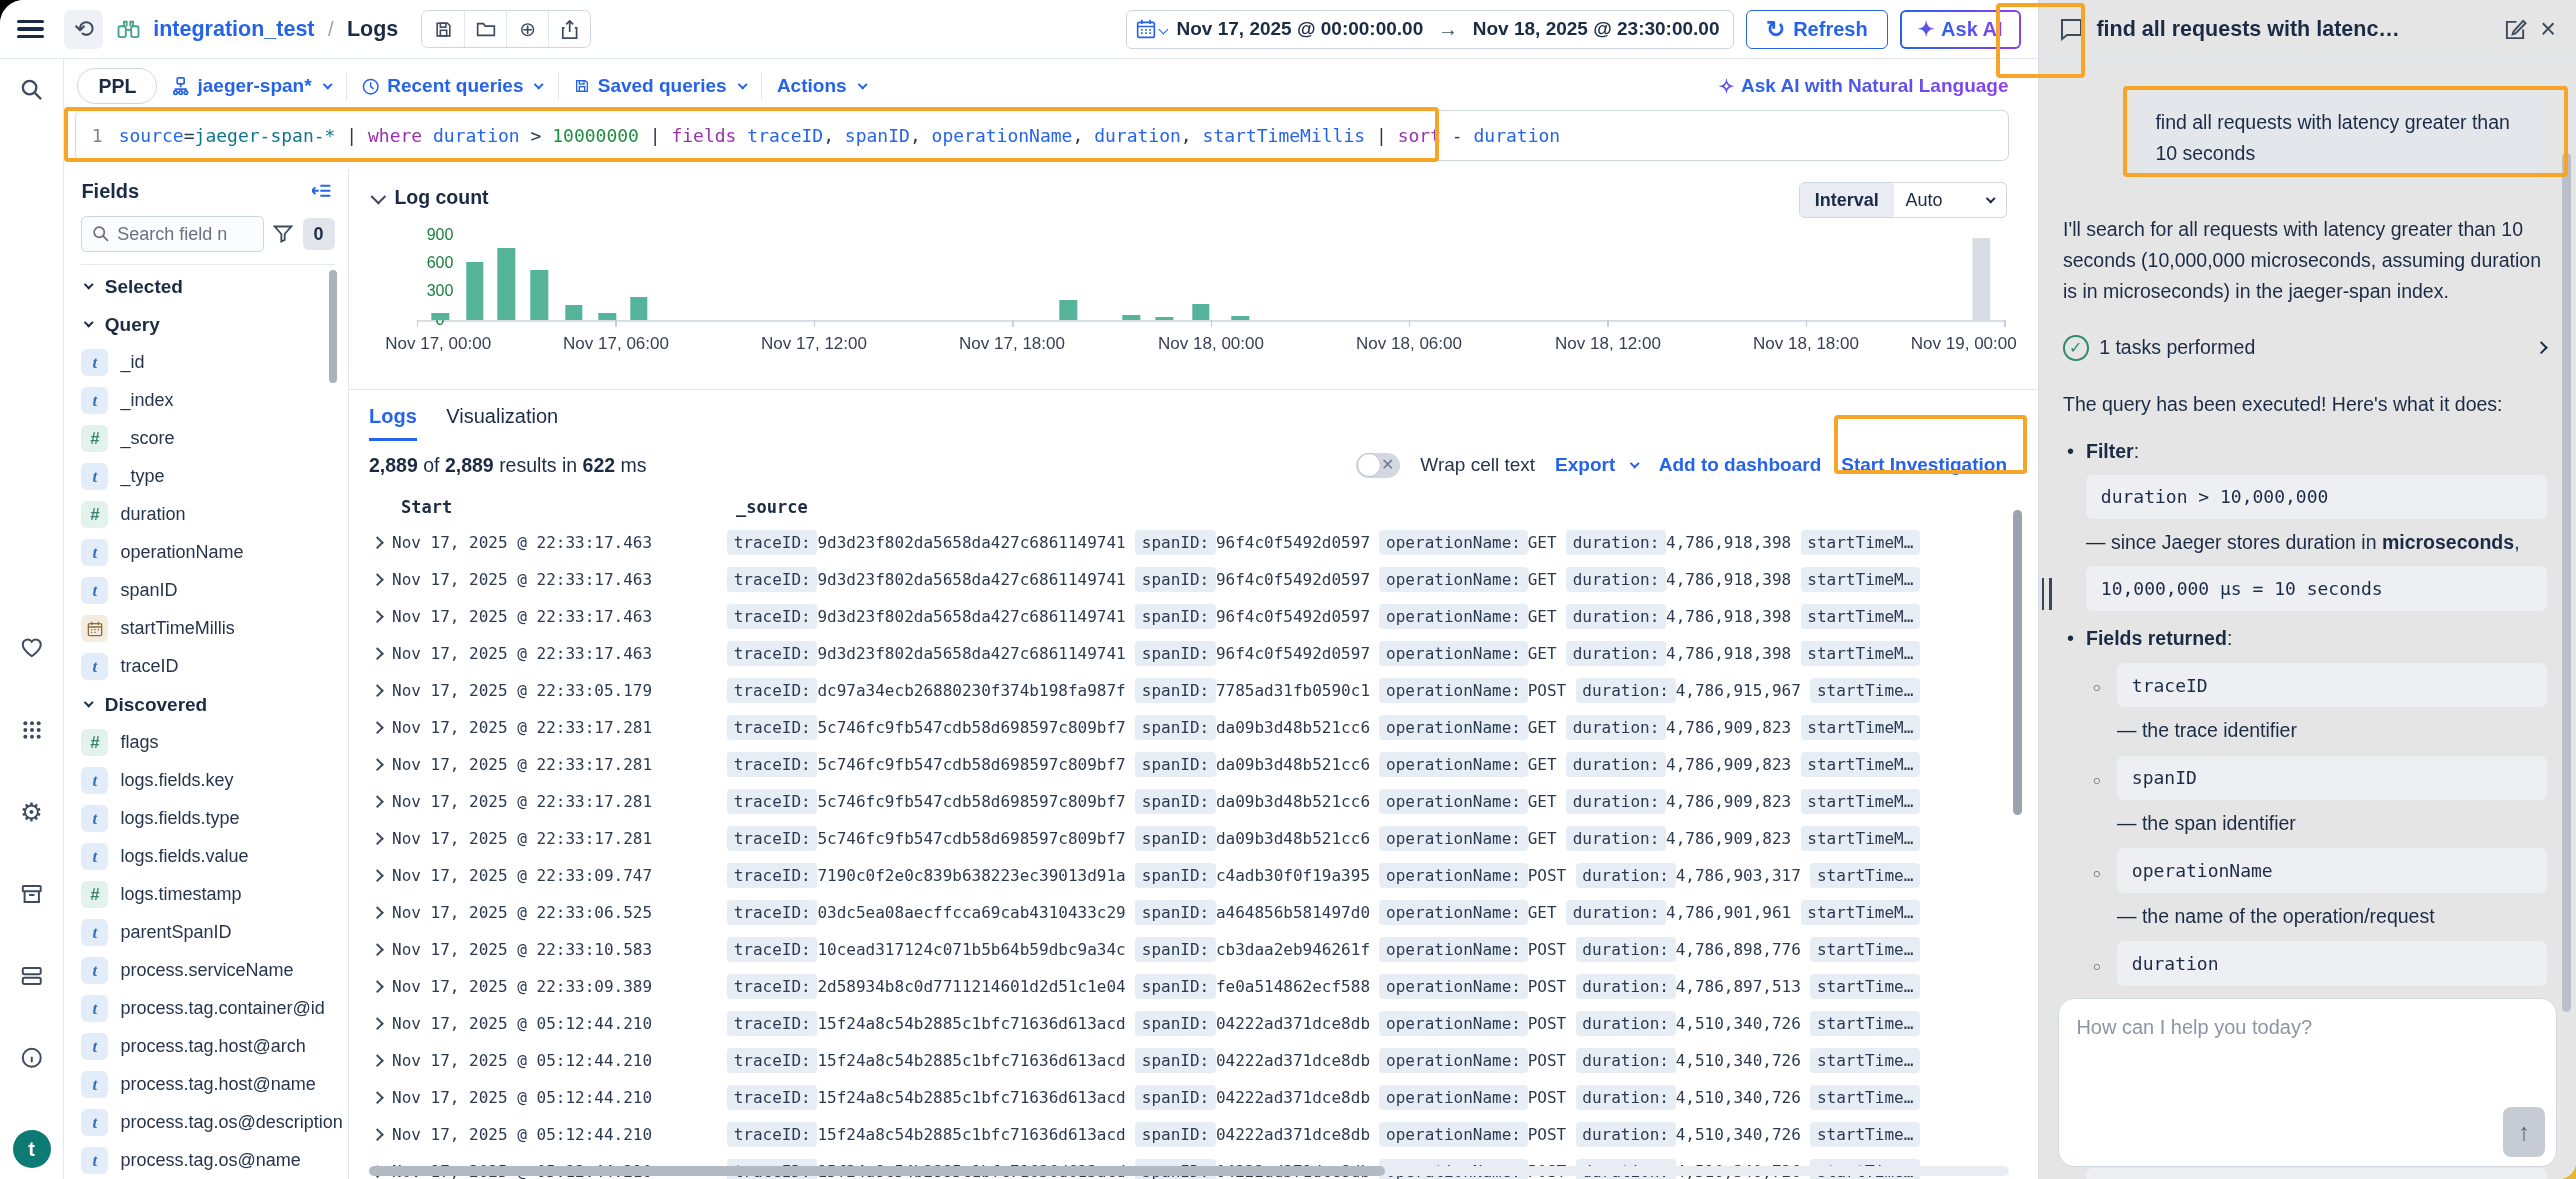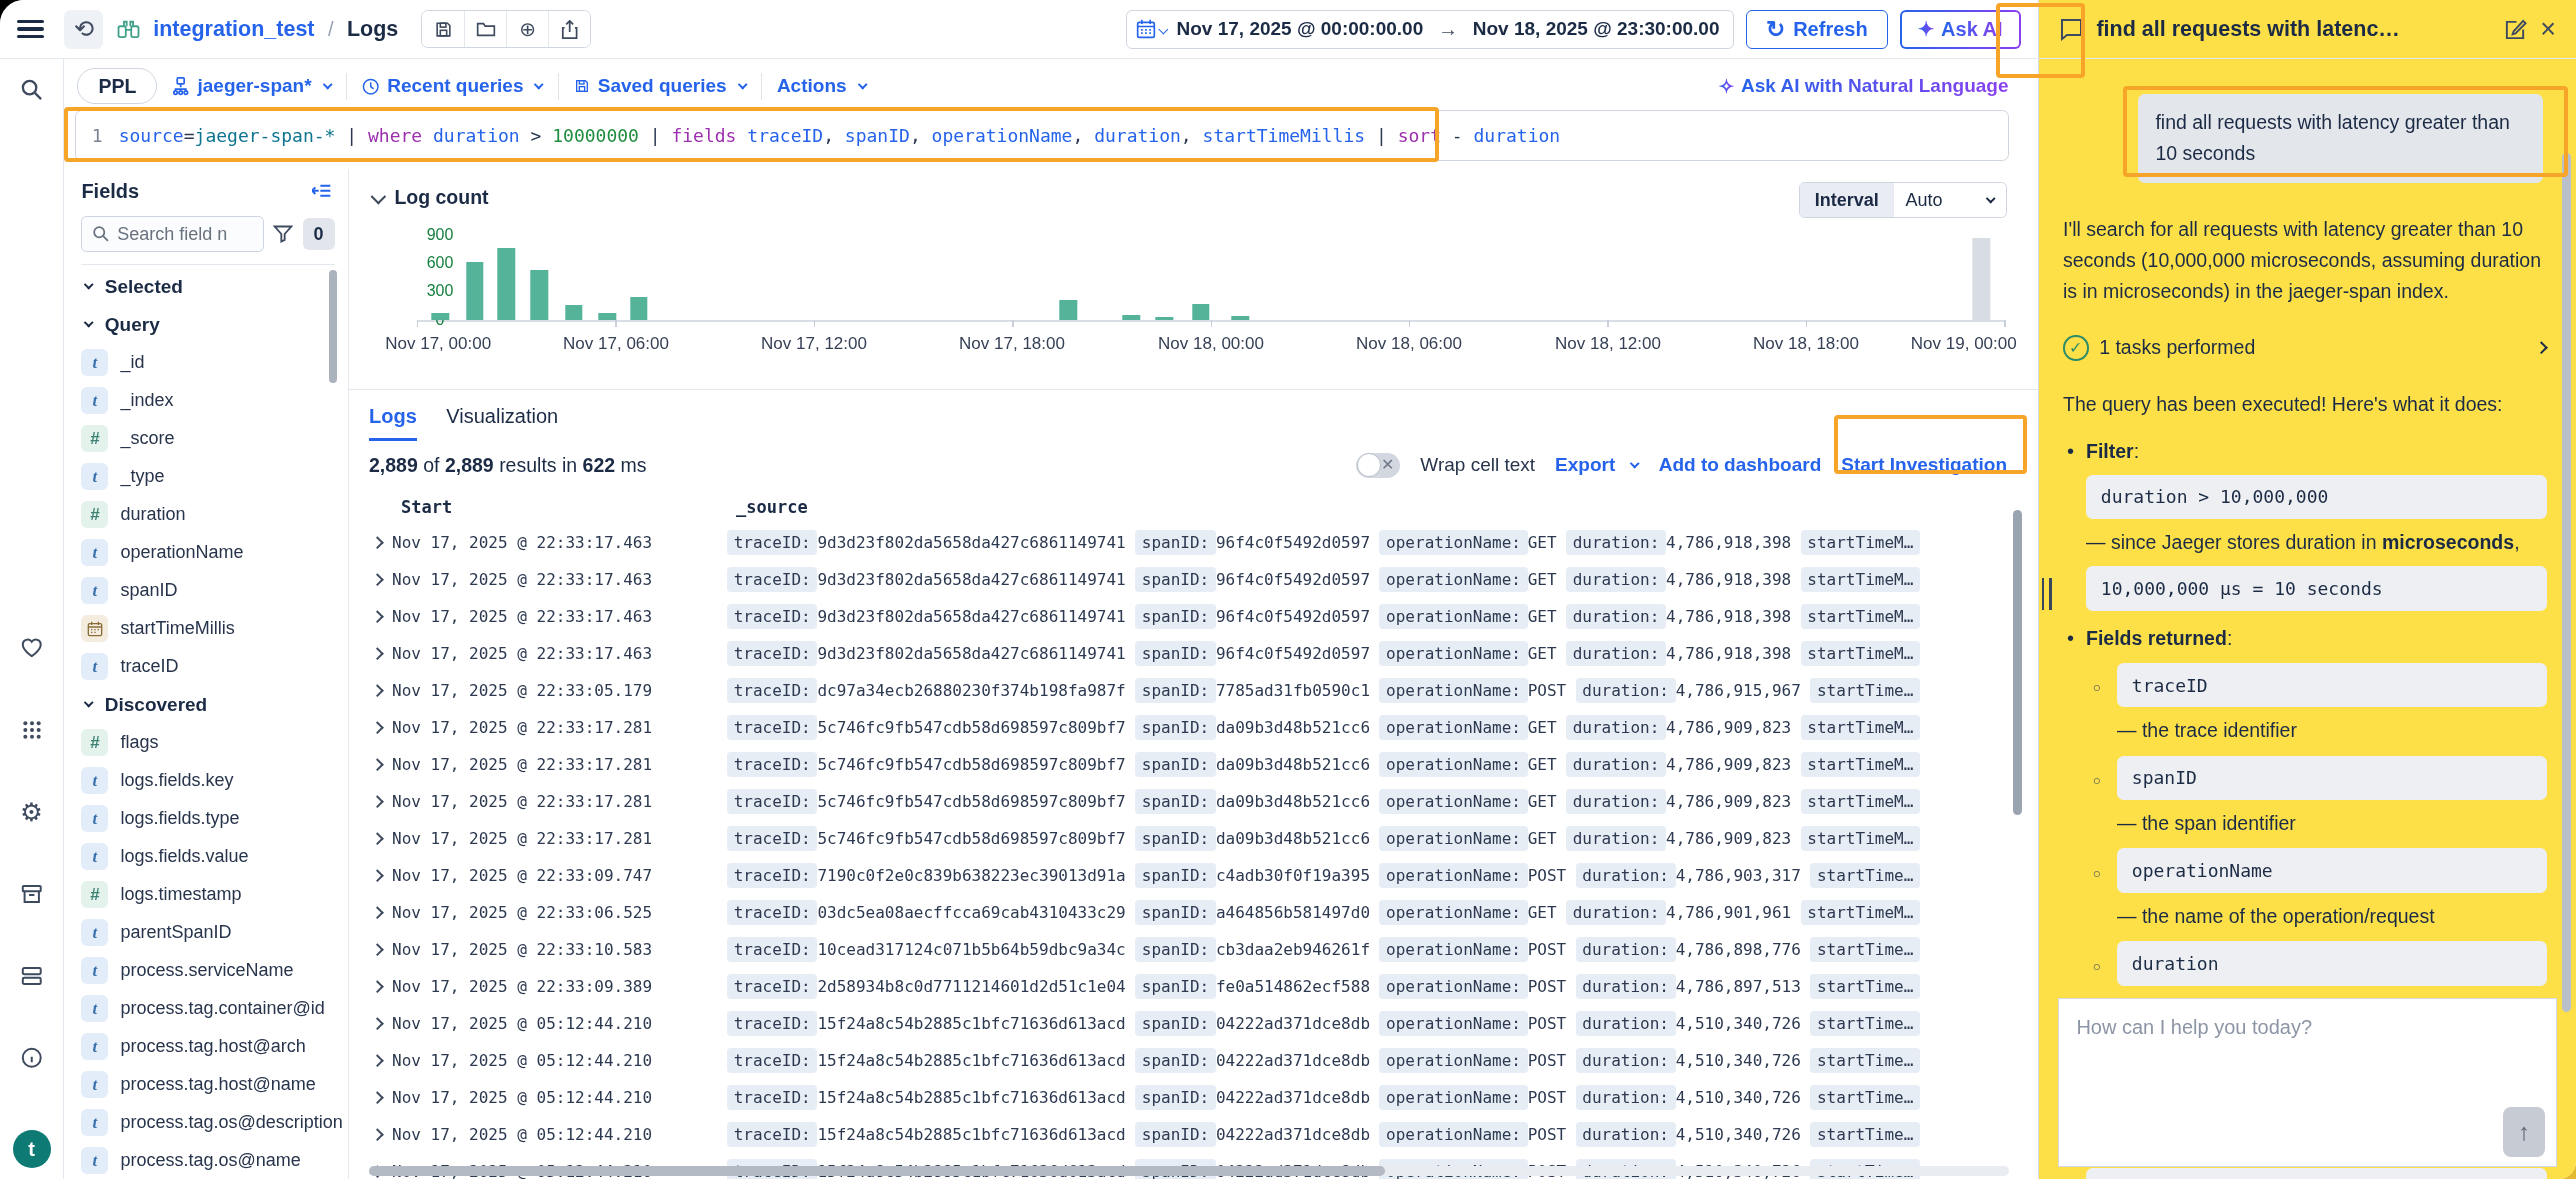--- a/index.html
+++ b/index.html
@@ -104,39 +104,39 @@
   .expand { width:23px; color:#3e4a5e; cursor:pointer; display:flex; }
   .ttime { width:335px; flex:0 0 335px; }
   .tsrc { flex:1; min-width:0; overflow:hidden; display:flex; align-items:center; }
   .kb { background:#e7edf5; border-radius:4px; padding:2.7px 6.7px; flex:0 0 auto; }
   .kv { margin-right:9.4px; flex:0 0 auto; }
   .main-vthumb { position:absolute; right:16px; top:341px; width:9.4px; height:305px; background:#9aa3b0; border-radius:4.7px; }
   .hscroll { position:absolute; left:20px; right:29.5px; bottom:2.7px; height:10px; background:#e9ecf1; border-radius:5.4px; }
   .hscroll .thumb { position:absolute; left:0; top:0; height:100%; width:62%; background:#b3bac4; border-radius:5.4px; }
 
   
-  .panel { width:537px; flex:0 0 537px; background:#fde047; display:flex; flex-direction:column; position:relative; }
+  .panel { width:537px; flex:0 0 537px; background:#e5e5e5; display:flex; flex-direction:column; position:relative; }
   .phead { height:59px; flex:0 0 59px; border-bottom:1.3px solid #e3e8ee; display:flex; align-items:center; gap:13.4px; padding:0 20px; }
   .ptitle { font-size:21.5px; font-weight:700; flex:1; white-space:nowrap; overflow:hidden; }
   .pic { color:#3e4a5e; cursor:pointer; display:flex; }
   .pclose { font-size:27px; color:#3e4a5e; cursor:pointer; line-height:1; }
   .pbody { flex:1; position:relative; padding:0 29.5px 0 24px; overflow:hidden; font-size:19.5px; line-height:31px; color:#1c2b45; }
   .bubble { margin:35px 4px 0 75px; background:#e3e6eb; border-radius:6.7px; padding:13.4px 17.4px; }
   .intro { margin-top:31px; }
   .tasks { margin-top:25.5px; display:flex; align-items:center; gap:10.7px; cursor:pointer; }
   .checkc { width:25.5px; height:25.5px; border-radius:50%; border:2px solid #2e8c6a; color:#2e8c6a; font-size:16px; display:flex; align-items:center; justify-content:center; }
   .explain { margin-top:25.5px; }
   .plist { margin-top:16px; }
   .pbul { position:relative; padding-left:23px; margin-top:12px; }
   .pbul::before { content:"•"; position:absolute; left:4px; font-size:20px; }
   .codeblock { background:#edeff2; border-radius:6.7px; padding:6.7px 14.8px; font-family:"DejaVu Sans Mono", monospace; font-size:18px; margin:8px 0; color:#1c2b45; }
   .subitem { position:relative; padding-left:31px; margin-top:9.4px; }
   .subitem::before { content:"○"; position:absolute; left:6.7px; top:9.4px; font-size:13.4px; color:#394a63; }
   .pre { white-space:pre-wrap; }
-  .chat-input { position:absolute; left:19px; right:19px; bottom:12px; height:169px; border:1.3px solid #d3d9e2; border-radius:0; background:#fff; padding:13.4px 17.4px; }
+  .chat-input { position:absolute; left:19px; right:19px; bottom:12px; height:169px; border:1.3px solid #d3d9e2; border-radius:16px; background:#fff; padding:13.4px 17.4px; }
   .chat-input .ph { color:#8c95a5; font-size:20px; }
   .send { position:absolute; right:10.7px; bottom:9.4px; width:42px; height:50px; border-radius:8px; background:#c6cbd4; color:#5a626f; font-size:24px; display:flex; align-items:center; justify-content:center; cursor:pointer; }
   .panel-thumb { position:absolute; right:5.4px; top:94px; width:8.7px; height:859px; background:#b9c0ca; border-radius:4.7px; }
   .drag-handle { position:absolute; left:2.7px; top:578px; display:flex; gap:4.7px; }
   .drag-handle i { width:2.7px; height:32px; background:#39455c; display:block; }
 
   
   .anno { position:absolute; border:4.7px solid #f6a528; border-radius:4px; pointer-events:none; z-index:50; }
   svg.ic { display:block; }
 </style>

